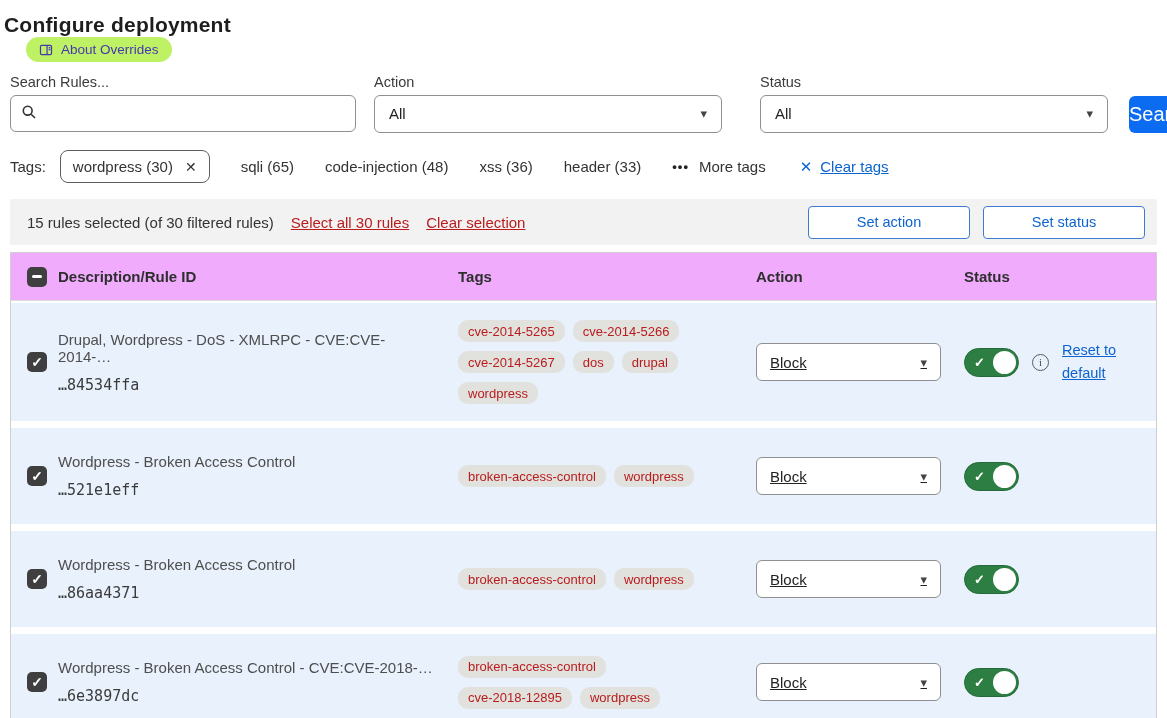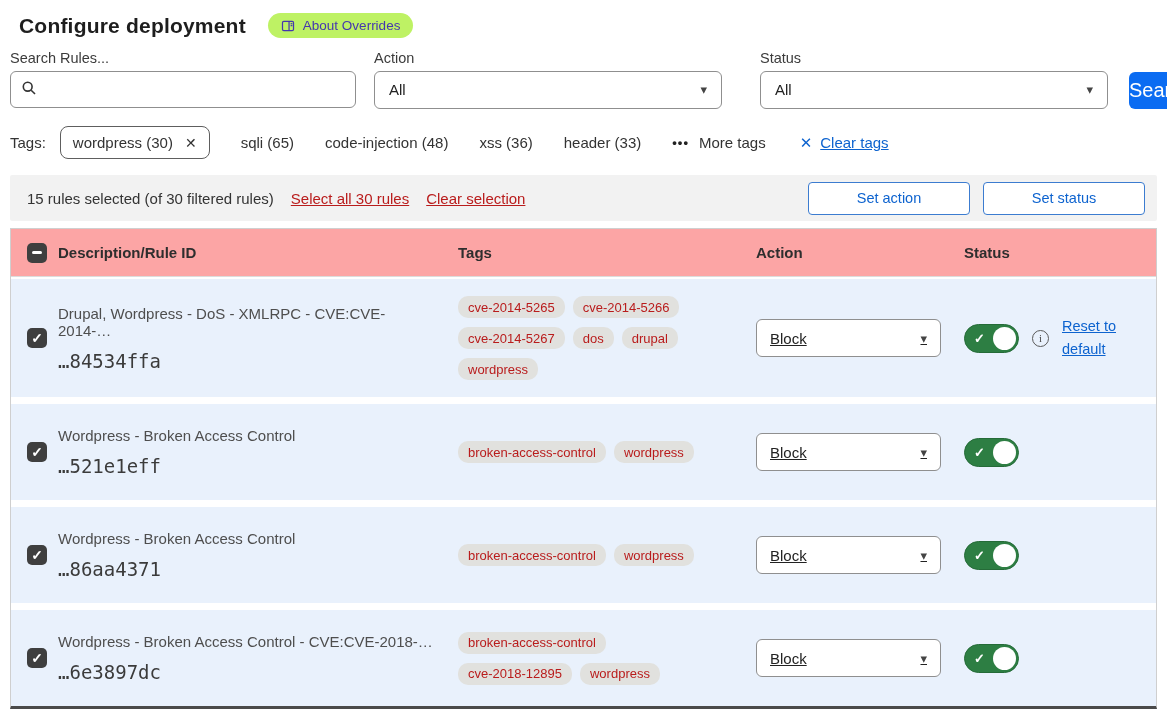--- a/index.html
+++ b/index.html
@@ -1,20 +1,20 @@
 <!DOCTYPE html>
 <html><head>
 <meta charset="utf-8">
 <style>
   * { box-sizing: border-box; margin: 0; padding: 0; }
   html, body { width: 1167px; height: 718px; overflow: hidden; background: #fff; }
   body { font-family: "Liberation Sans", sans-serif; color: #333; }
 
   
-  .header { display: flex; align-items: flex-end; padding: 13px 19px 9px; }
+  .header { display: flex; align-items: flex-start; padding: 13px 4px 9px; flex-direction: column; }
   .page-title { font-size: 21px; font-weight: 700; color: #1e1e1e; letter-spacing: .2px; }
   .about-badge { margin-left: 22px; display: inline-flex; align-items: center; gap: 8px;
     background: #bef264; color: #4537ae; border-radius: 13px; padding: 5px 13px;
     font-size: 13.5px; cursor: pointer; }
   .about-badge svg { display: block; }
 
   
   .filters { display: flex; align-items: center; padding: 2px 10px 0; gap: 18px; }
   .fgroup { display: flex; flex-direction: column; }
   .flabel { font-size: 14.5px; color: #3b3b3b; margin-bottom: 5px; }
@@ -50,35 +50,35 @@
     font-size: 15px; color: #333; }
   .sel-link { margin-left: 17px; color: #b91c1c; text-decoration: underline; cursor: pointer; }
   .bar-buttons { margin-left: auto; display: flex; gap: 13px; }
   .outline-btn { width: 162px; height: 33px; background: #fff; border: 1px solid #3c7cd0;
     color: #0d63cf; border-radius: 4px; font-size: 14.5px; font-family: inherit; cursor: pointer; }
 
   
   .rules-table { margin: 0 10px; border-left: 1px solid #cfcfcf; border-right: 1px solid #cfcfcf;
     border-top: 1px solid #cfcfcf; border-bottom: 3px solid #4a4a4a; }
   .trow { display: grid; grid-template-columns: 47px 400px 298px 208px 1fr; align-items: center; }
-  .thead { height: 48px; background: #fca5a5; border-bottom: 1px solid #dcdcdc;
+  .thead { height: 48px; background: #f0abfc; border-bottom: 1px solid #dcdcdc;
     font-weight: 700; font-size: 15px; color: #2e2e2e; }
   .cb-cell { padding-left: 16px; }
   .checkbox { width: 20px; height: 20px; background: #3f3f3f; border-radius: 5px;
     display: flex; align-items: center; justify-content: center; cursor: pointer; }
   .checkbox .mark { color: #fff; font-size: 14px; font-weight: 700; line-height: 1; }
   .checkbox .dash { width: 10px; height: 2.6px; background: #fff; border-radius: 2px; }
 
   .row { background: #e9f1fc; min-height: 96px; }
   .row.tall { min-height: 118px; }
   .row + .row { margin-top: 7px; }
   .tbody .row:first-child { margin-top: 2px; }
 
   .desc-cell { padding-right: 24px; font-size: 15px; color: #4e4e4e; }
-  .rule-id { margin-top: 11px; font-family: "DejaVu Sans Mono", monospace; font-size: 19px; color: #3b3b3b; }
+  .rule-id { margin-top: 11px; font-family: "DejaVu Sans Mono", monospace; font-size: 15px; color: #3b3b3b; }
 
   .tags-wrap { width: 255px; display: flex; flex-wrap: wrap; gap: 9px 8px; }
   .pill { background: #e1e1de; color: #b91c1c; font-size: 13px; padding: 3.5px 10px;
     border-radius: 10px; white-space: nowrap; }
 
   .action-select { width: 185px; height: 38px; border: 1px solid #8f8f8f; border-radius: 6px;
     display: flex; align-items: center; justify-content: space-between; padding: 0 13px;
     font-size: 15px; color: #222; background: #fff; cursor: pointer; text-decoration: underline; }
 
   .status-cell { display: flex; align-items: center; gap: 13px; }

